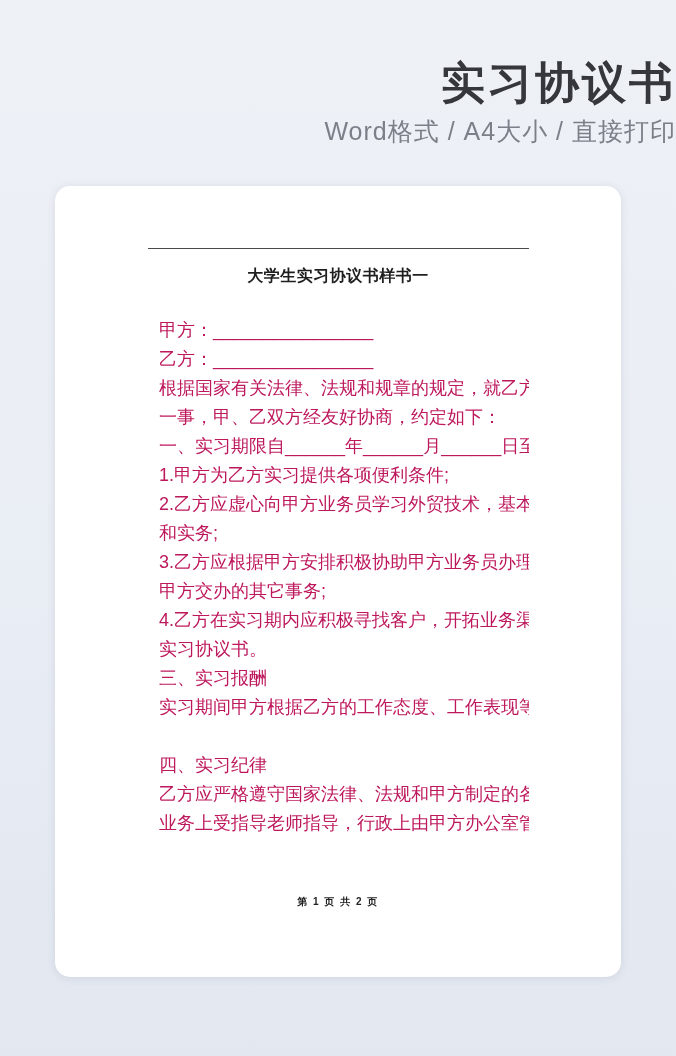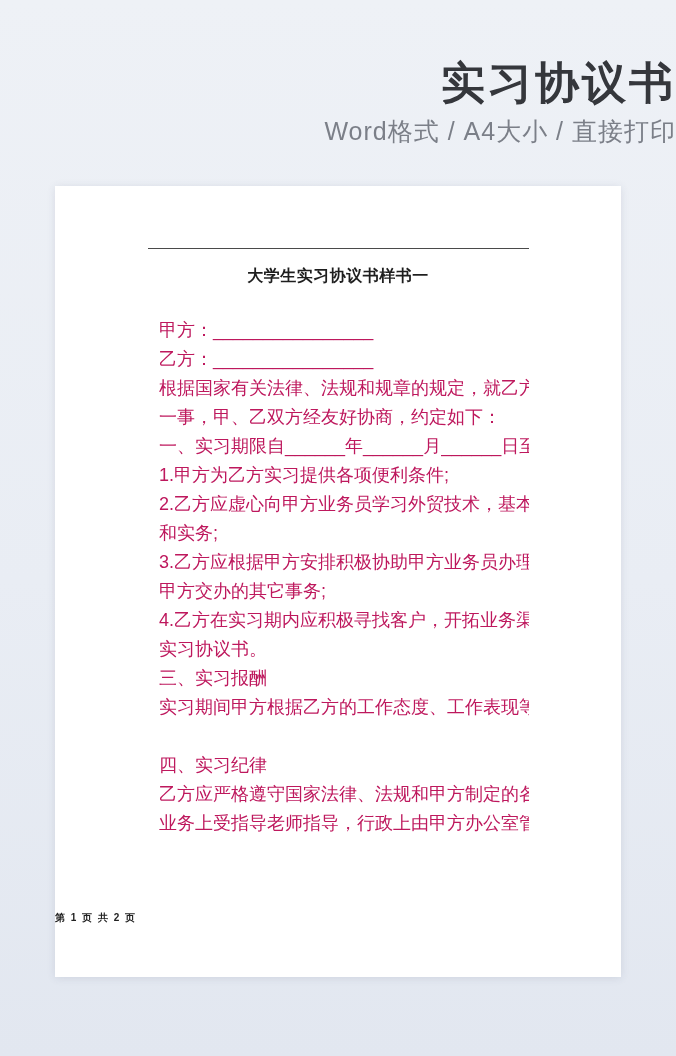--- a/index.html
+++ b/index.html
@@ -35,20 +35,21 @@
     letter-spacing: 1px;
   }
   .doc-page {
     position: absolute;
     left: 55px;
     top: 186px;
     width: 566px;
     height: 791px;
     background: #ffffff;
     box-shadow: 0 1px 8px rgba(70, 80, 105, 0.13);
+    border-radius: 15px;
   }
   .doc-rule {
     position: absolute;
     left: 93px;
     right: 92px;
     top: 62px;
     margin: 0;
     border: none;
     border-top: 1px solid #4a4a4a;
   }
@@ -77,21 +78,22 @@
     font-size: 18px;
     color: #be185d;
     white-space: pre;
     overflow: hidden;
     margin-left: 11px;
   }
   .doc-footer {
     position: absolute;
     left: 0;
     right: 0;
-    bottom: 52px;
+    bottom: 68px;
+    text-align: center;
     font-size: 10px;
     font-weight: bold;
     color: #222222;
     letter-spacing: 1.5px;
   }
 </style>
 </head>
 <body>
 
 <header class="site-header">

